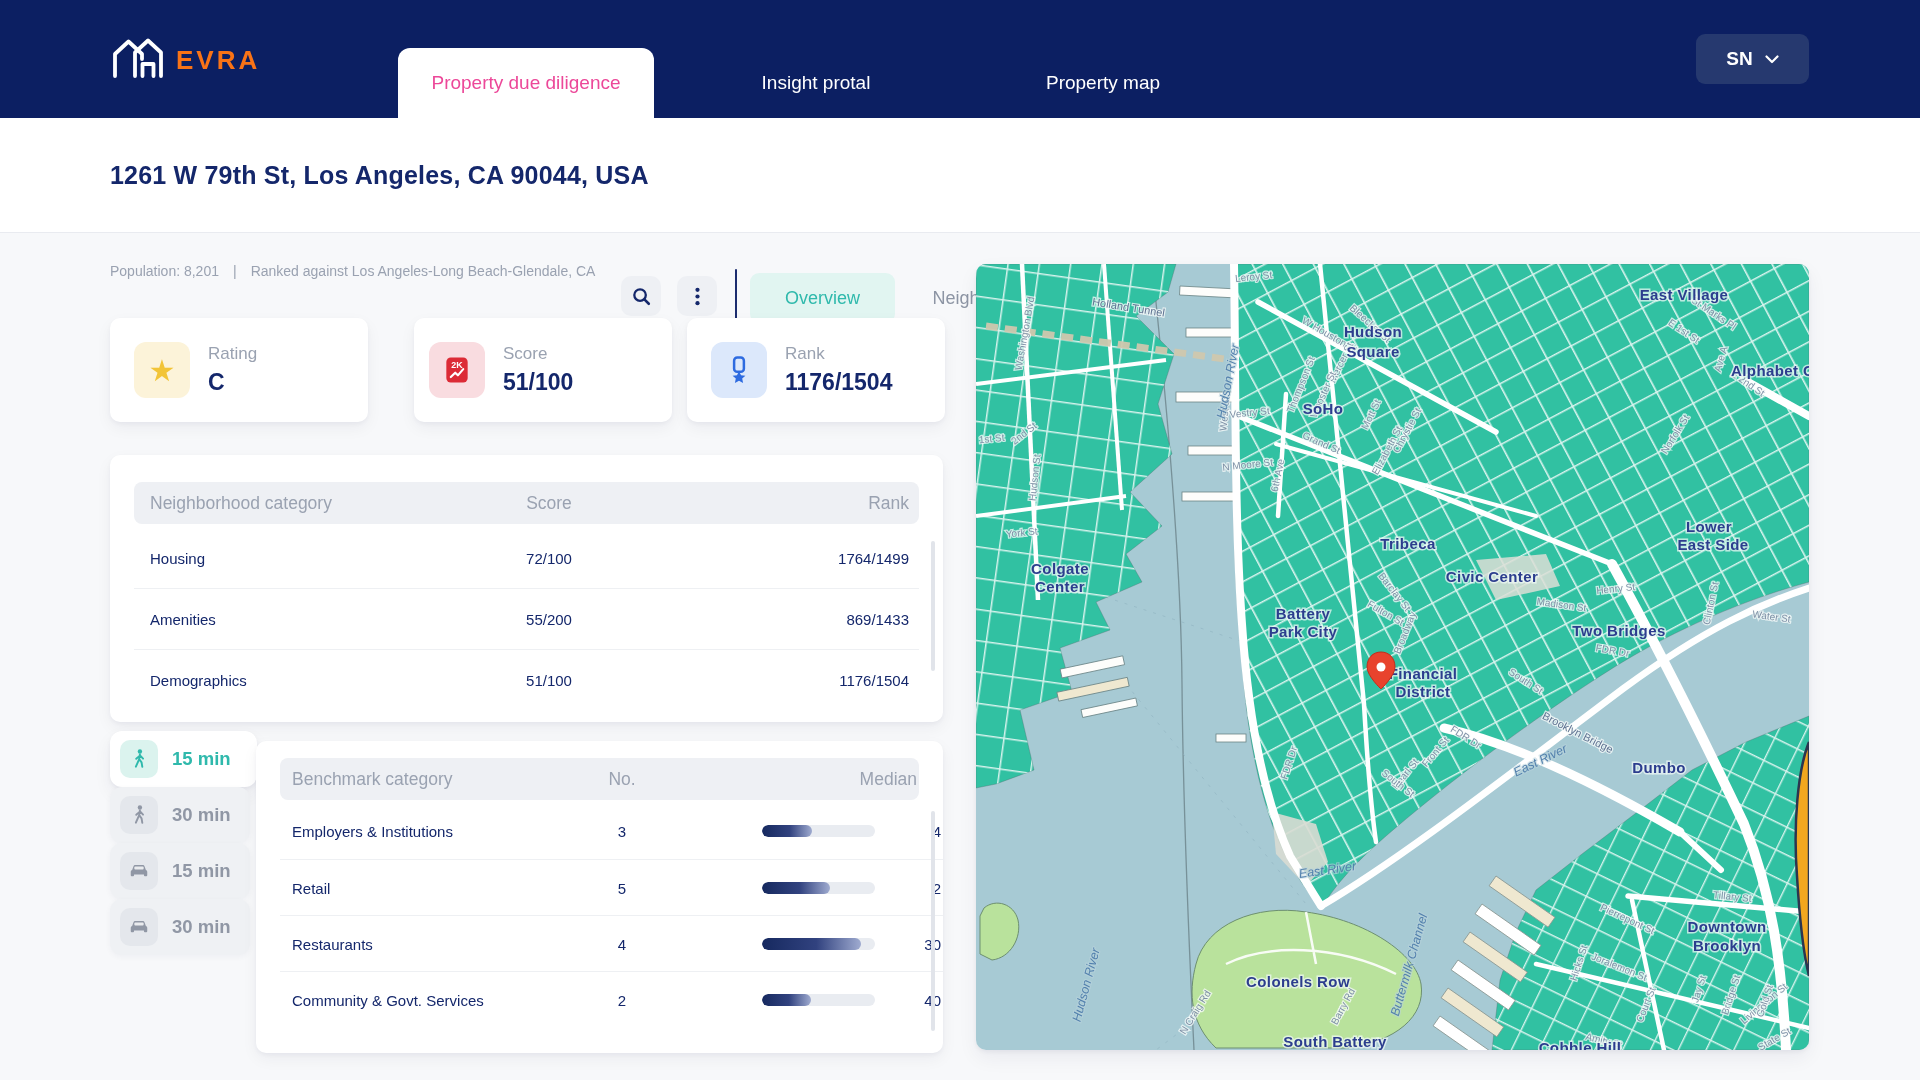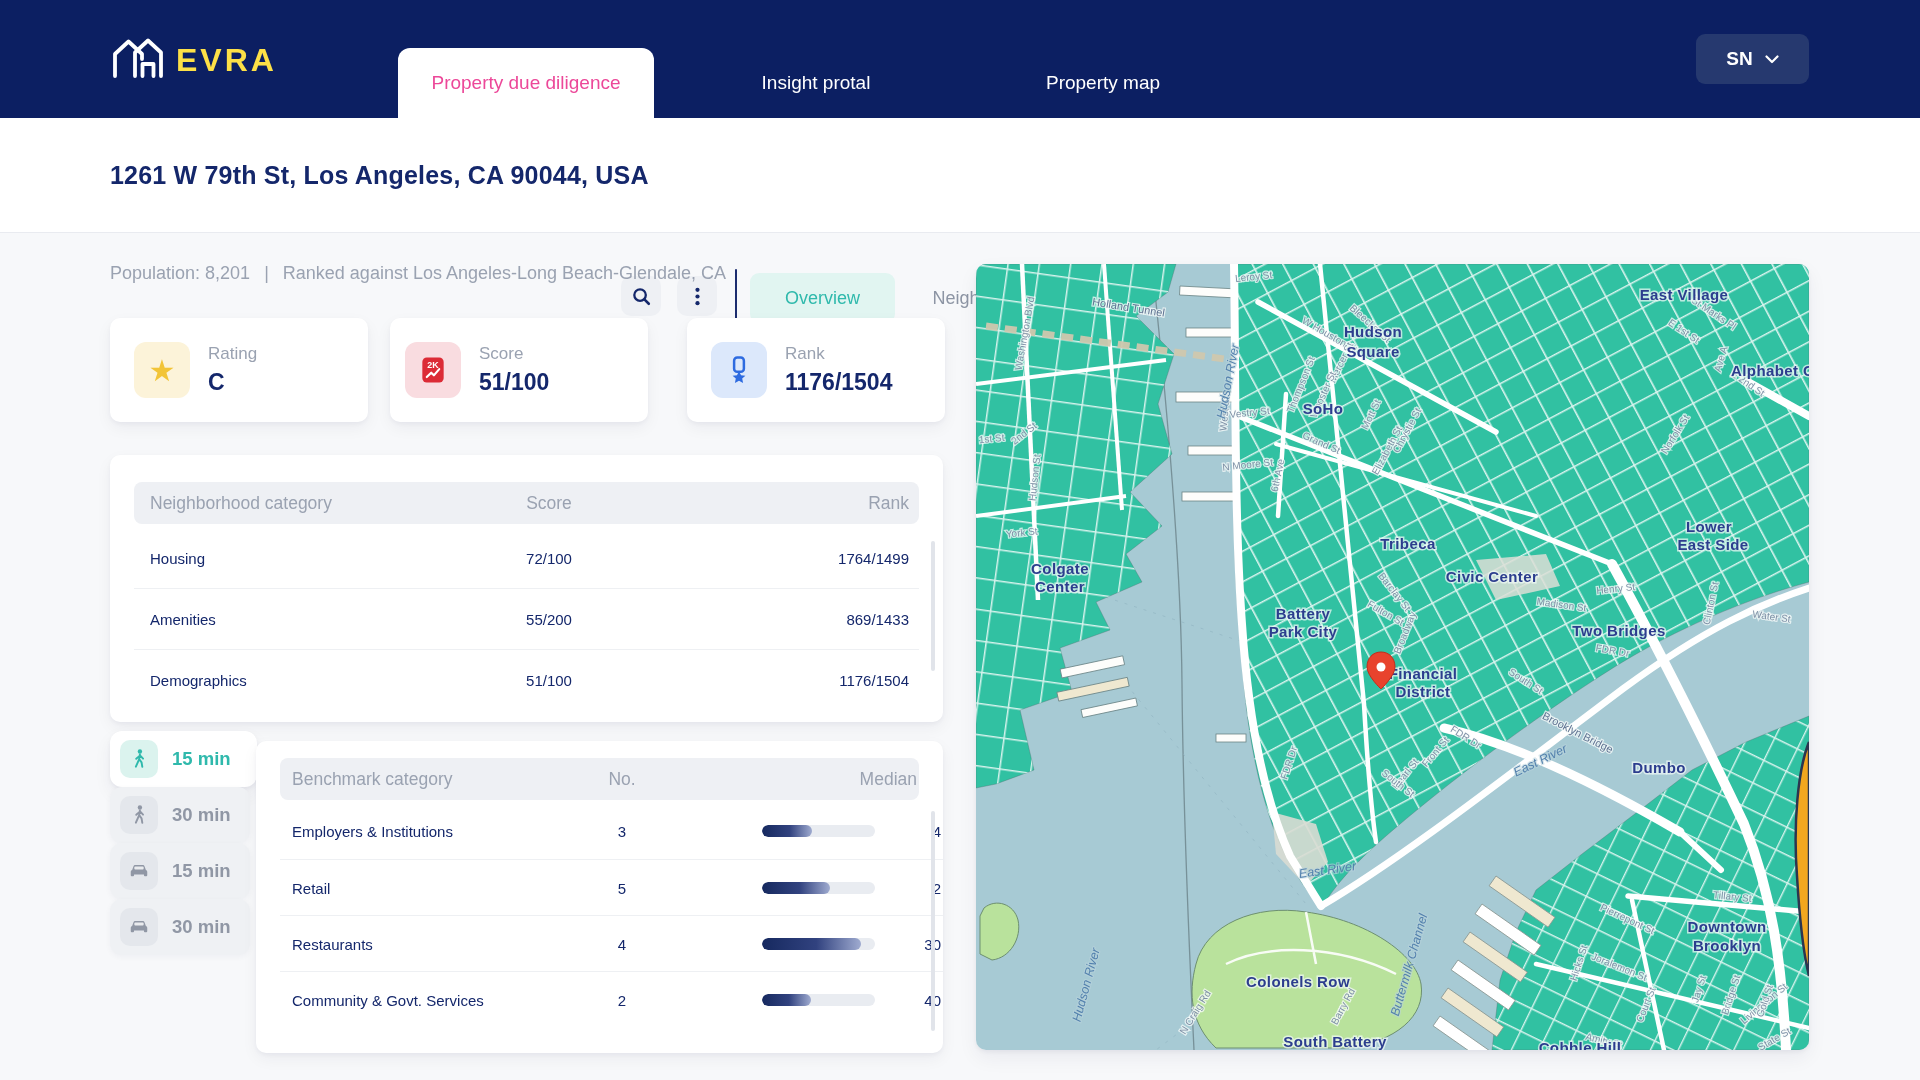--- a/index.html
+++ b/index.html
@@ -3,21 +3,21 @@
 <meta charset="utf-8">
 <style>
   * { margin:0; padding:0; box-sizing:border-box; }
   html,body { width:1920px; height:1080px; overflow:hidden; background:#f7f8fa;
     font-family:"Liberation Sans", sans-serif; }
   .app { position:relative; width:1920px; height:1080px; background:#f7f8fa; }
 
   
   .topbar { position:absolute; left:0; top:0; width:1920px; height:118px; background:#0c1f62; }
   .logo { position:absolute; left:110px; top:36px; display:flex; align-items:center; gap:8px; cursor:pointer; }
-  .logo .brand { color:#fde047; font-size:32px; font-weight:700; letter-spacing:3px; }
+  .logo .brand { color:#f97316; font-size:26px; font-weight:700; letter-spacing:3px; }
   .nav-tab { position:absolute; left:398px; top:48px; width:256px; height:70px; background:#fff;
     border-radius:12px 12px 0 0; display:flex; align-items:center; justify-content:center;
     color:#ec4899; font-size:19px; font-weight:500; cursor:pointer; }
   .nav-item { position:absolute; top:48px; height:70px; display:flex; align-items:center; justify-content:center;
     color:#fff; font-size:19px; cursor:pointer; }
   .nav-item.n1 { left:736px; width:160px; }
   .nav-item.n2 { left:1023px; width:160px; }
   .user-btn { position:absolute; left:1696px; top:34px; width:113px; height:50px; background:#26396f;
     border:none; border-radius:9px; display:flex; align-items:center; justify-content:center; gap:12px;
     color:#fff; font-size:19px; font-weight:700; font-family:inherit; cursor:pointer; }
@@ -36,27 +36,27 @@
     font-size:18px; color:#8d95a4; cursor:pointer; border-radius:9px; }
   .ptab.active { left:750px; width:145px; background:#e1f5f1; color:#2fb9ac; font-weight:500; }
   .ptab.t1 { left:905px;  width:168px; }
   .ptab.t2 { left:1073px; width:168px; }
   .ptab.t3 { left:1241px; width:168px; }
   .ptab.t4 { left:1409px; width:168px; }
   .ptab.t5 { left:1577px; width:168px; }
 
   
   .meta { position:absolute; left:110px; top:263px; display:flex; gap:14px; align-items:center;
-    color:#9aa2b1; font-size:18px; }
+    color:#9aa2b1; font-size:14px; }
 
   
   .stat-card { position:absolute; top:318px; width:258px; height:104px; background:#fff; border-radius:10px;
     box-shadow:0 2px 4px rgba(16,24,64,.04), 0 6px 16px rgba(16,24,64,.05);
     display:flex; align-items:center; padding:0 24px; gap:18px; }
-  .stat-card.c1 { left:110px; } .stat-card.c2 { left:390px;padding-left:15px; } .stat-card.c3 { left:687px; }
+  .stat-card.c1 { left:110px; } .stat-card.c2 { left:414px;padding-left:15px; } .stat-card.c3 { left:687px; }
   .tile { width:56px; height:56px; border-radius:12px; display:flex; align-items:center; justify-content:center; flex:none; }
   .tile-y { background:#fcf3d9; color:#f2c437; font-size:30px; }
   .tile-r { background:#f9dce0; }
   .tile-b { background:#dce8fb; }
   .stat-lbl { color:#9aa2b1; font-size:17px; margin-bottom:5px; }
   .stat-val { color:#14276b; font-size:23px; font-weight:700; }
 
   
   .panel { position:absolute; background:#fff; border-radius:10px;
     box-shadow:0 2px 4px rgba(16,24,64,.04), 0 6px 16px rgba(16,24,64,.05); }

